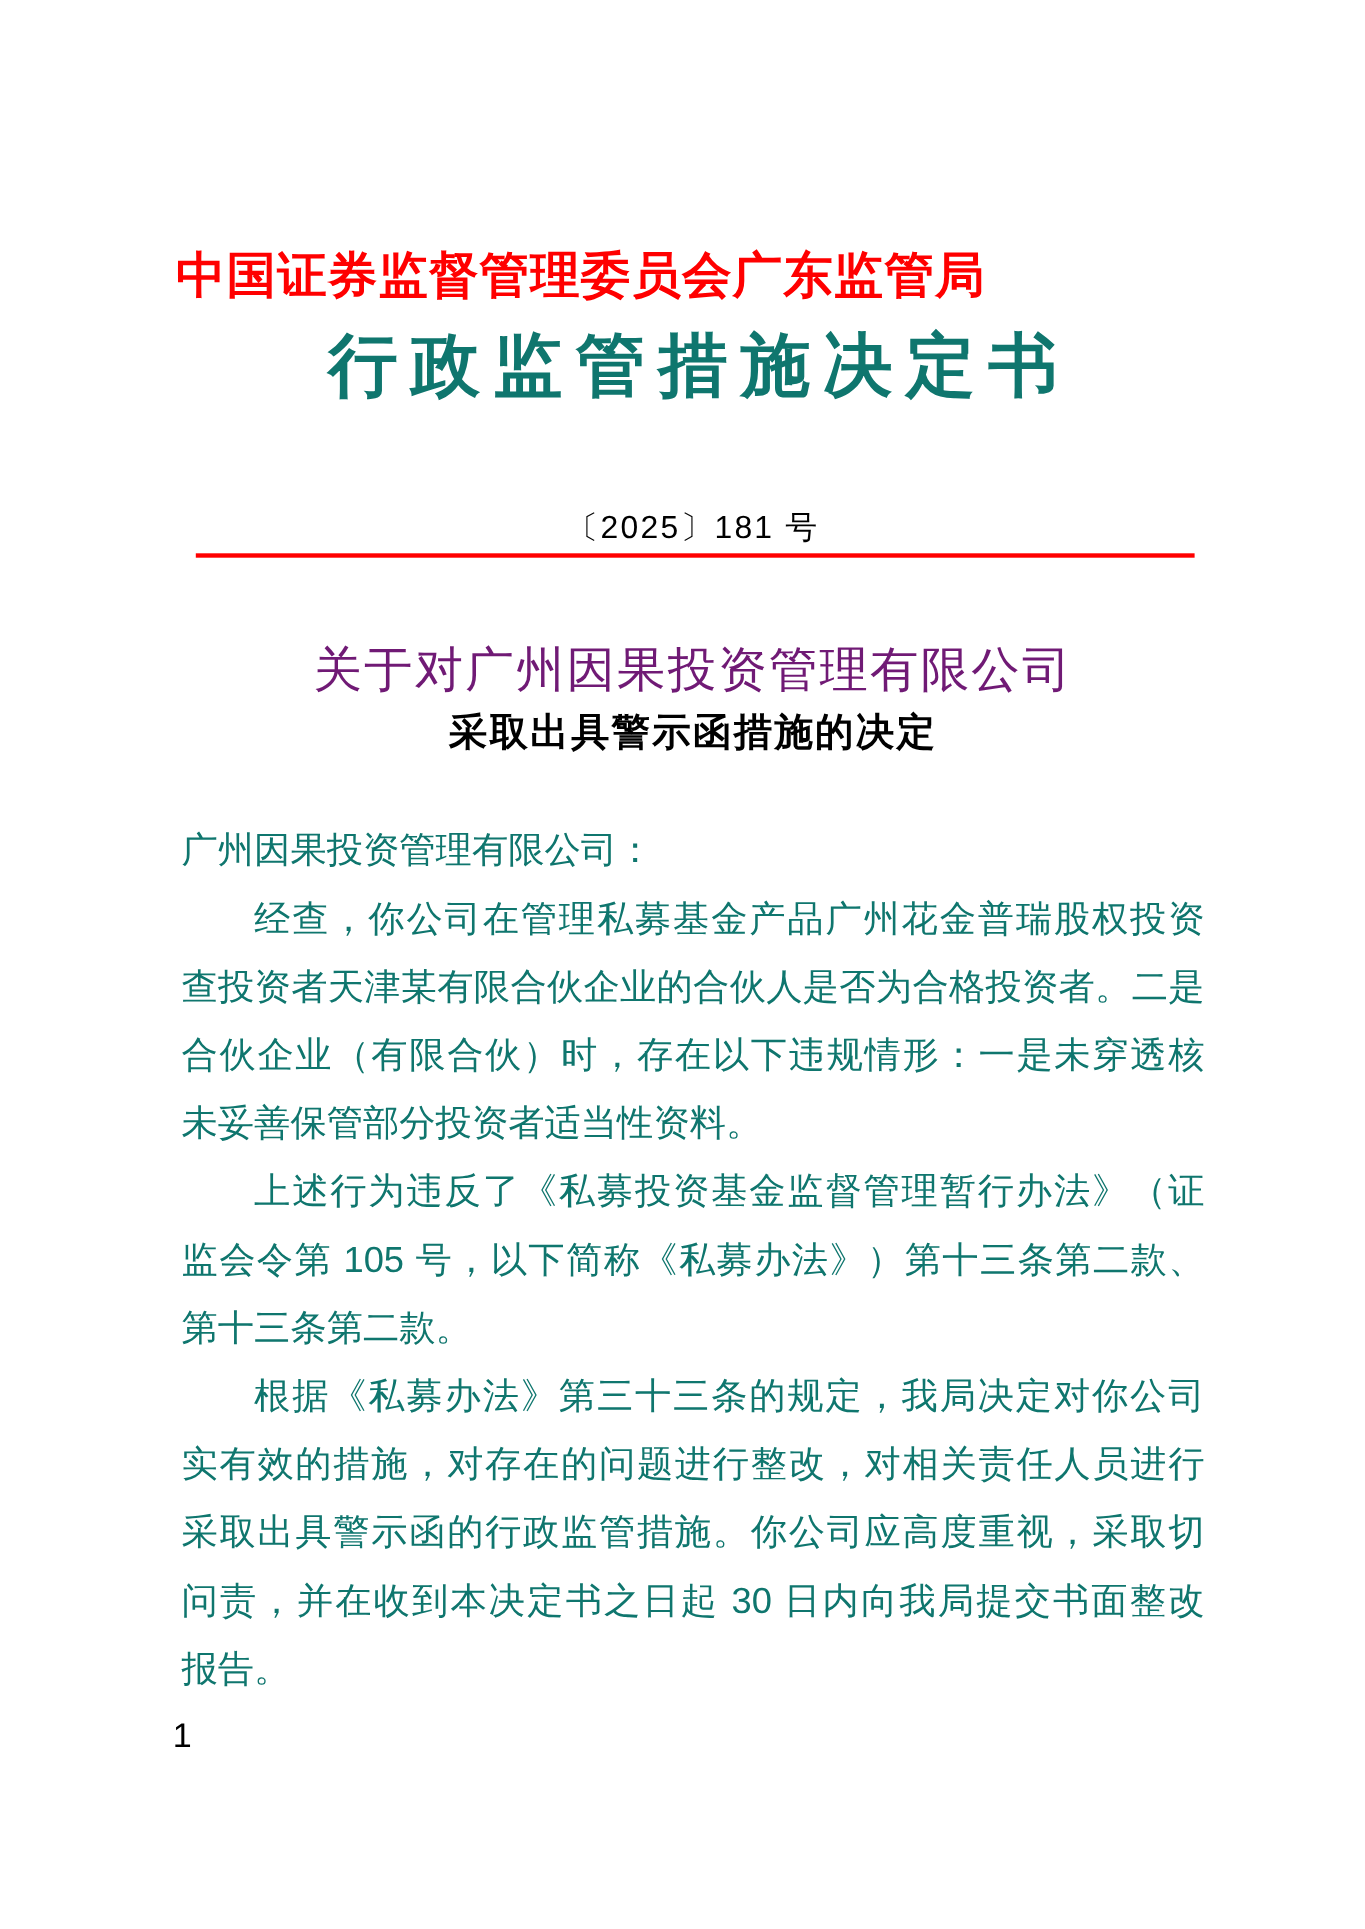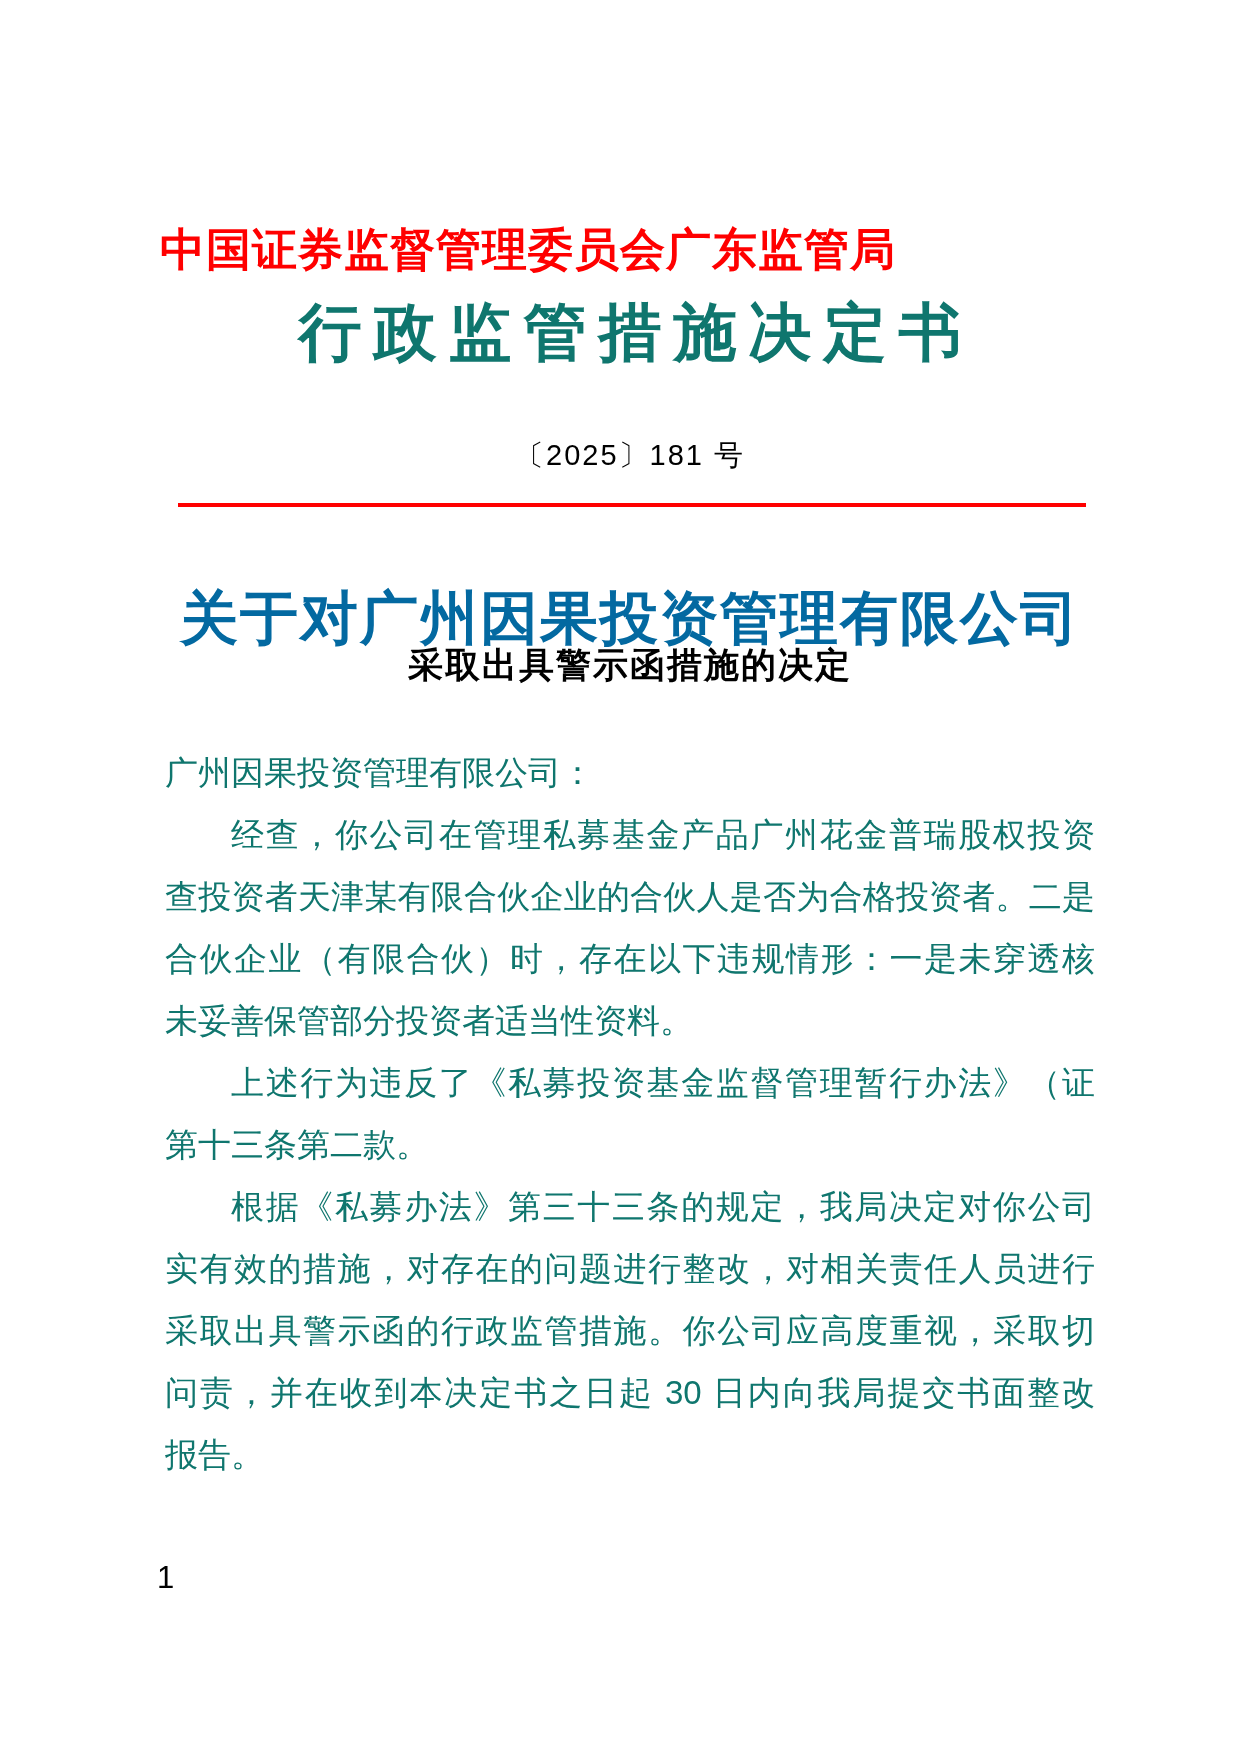--- a/index.html
+++ b/index.html
@@ -28,41 +28,41 @@
     text-align: center;
     font-size: 63px;
     font-weight: bold;
     letter-spacing: 12px;
     text-indent: 12px;
     color: #0f766e;
     white-space: nowrap;
   }
   .doc-number {
     position: absolute;
-    top: 436px; left: 160px; width: 940px;
+    top: 460px; left: 160px; width: 940px;
     text-align: center;
     font-size: 29px;
     letter-spacing: 2px;
     color: #000000;
     white-space: nowrap;
   }
   .red-rule {
     position: absolute;
     top: 503px; left: 178px;
     width: 908px; height: 4px;
     background: #ff0000;
   }
   .decision-title-1 {
     position: absolute;
     top: 580px; left: 160px; width: 940px;
     text-align: center;
-    font-size: 58px;
-    font-weight: bold;
+    font-size: 44px;
+    font-weight: normal;
     letter-spacing: 2px;
-    color: #0369a1;
+    color: #701a75;
     white-space: nowrap;
   }
   .decision-title-2 {
     position: absolute;
     top: 642px; left: 160px; width: 940px;
     text-align: center;
     font-size: 35px;
     font-weight: bold;
     letter-spacing: 2px;
     color: #000000;
@@ -119,20 +119,21 @@
 
     <div>
       <div class="body-line first-indent">经查，你公司在管理私募基金产品广州花金普瑞股权投资</div>
       <div class="body-line">查投资者天津某有限合伙企业的合伙人是否为合格投资者。二是</div>
       <div class="body-line">合伙企业（有限合伙）时，存在以下违规情形：一是未穿透核</div>
       <div class="body-line last">未妥善保管部分投资者适当性资料。</div>
     </div>
 
     <div>
       <div class="body-line first-indent">上述行为违反了《私募投资基金监督管理暂行办法》（证</div>
+      <div class="body-line">监会令第 105 号，以下简称《私募办法》）第十三条第二款、</div>
       <div class="body-line last">第十三条第二款。</div>
     </div>
 
     <div>
       <div class="body-line first-indent">根据《私募办法》第三十三条的规定，我局决定对你公司</div>
       <div class="body-line">实有效的措施，对存在的问题进行整改，对相关责任人员进行</div>
       <div class="body-line">采取出具警示函的行政监管措施。你公司应高度重视，采取切</div>
       <div class="body-line">问责，并在收到本决定书之日起 30 日内向我局提交书面整改</div>
       <div class="body-line last">报告。</div>
     </div>

